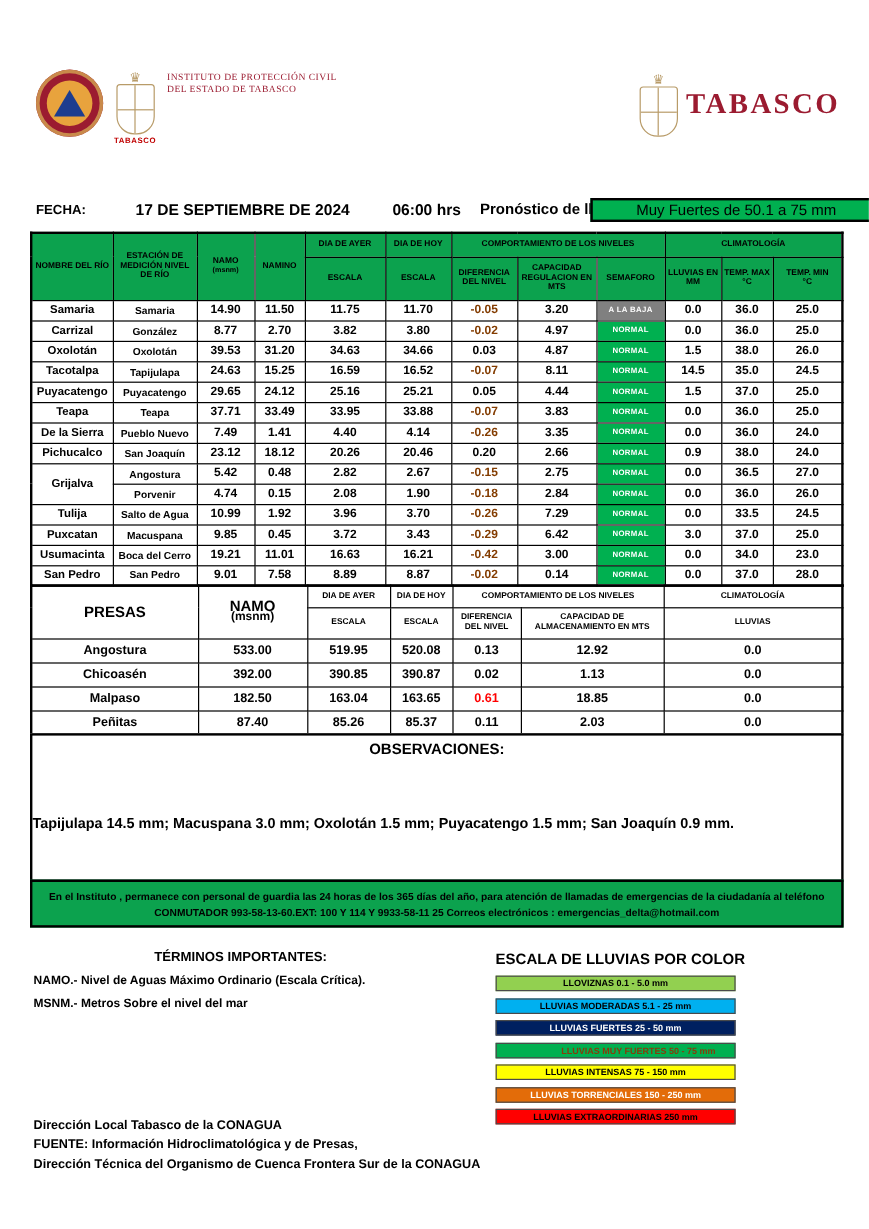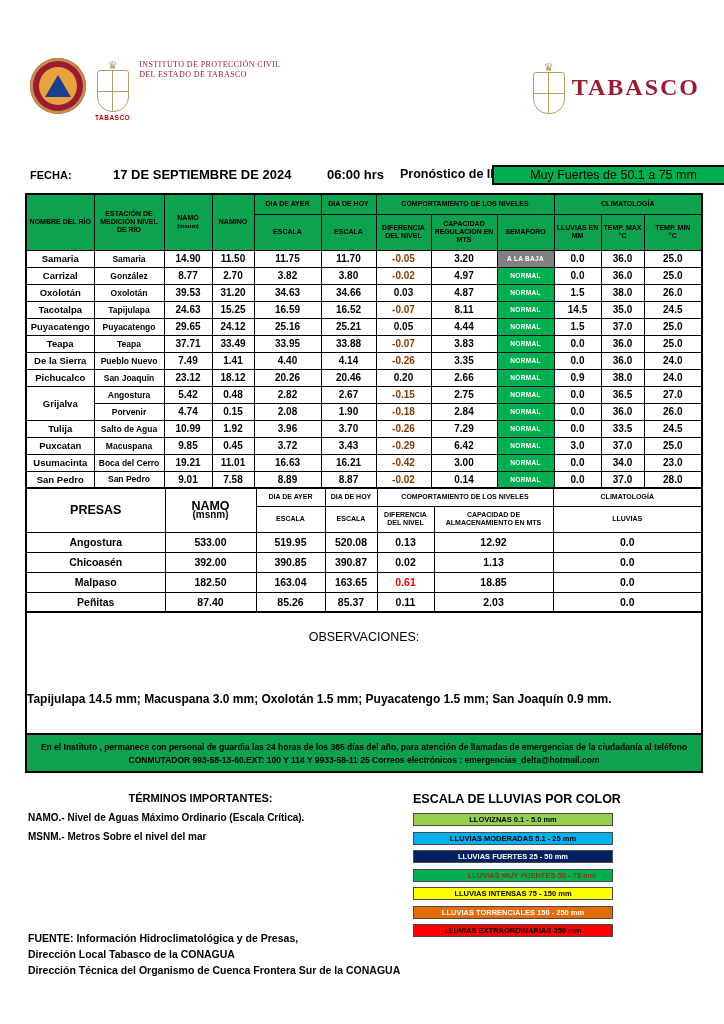--- a/index.html
+++ b/index.html
@@ -52,21 +52,21 @@
   .rivers td.station{font-size:8.5px;}
   .rivers td.sem{color:#fff;font-size:6.5px;letter-spacing:.3px;}
   .sub{font-size:6px;}
   .presas{margin-top:-2px;}
   .presas th{background:#fff;font-size:7px;font-weight:bold;text-align:center;white-space:normal;line-height:8px;}
   .presas thead tr:first-child th{height:18px;}
   .presas thead tr:last-child th{height:26px;}
   .presas th.big{font-size:12.5px;}
   .presas td{height:20px;text-align:center;font-weight:bold;font-size:10.5px;}
   .obs-box{margin-top:-2px;border:2px solid #000;height:124px;background:#fff;}
-  .obs-title{text-align:center;font-weight:normal;font-size:12.5px;padding-top:17px;}
+  .obs-title{text-align:center;font-weight:bold;font-size:12.5px;padding-top:4px;}
   .obs-text{text-align:left;font-weight:bold;font-size:12px;margin-top:48px;}
   .green-bar{margin-top:-2px;border:2px solid #000;height:40px;background:var(--green);text-align:center;
     font-weight:bold;font-size:8.5px;line-height:12.5px;padding-top:6px;color:#000;}
 
   
   .terms{position:absolute;top:792px;left:28px;width:345px;}
   .terms-title{text-align:center;font-weight:bold;font-size:11px;margin-bottom:8px;}
   .term-line{font-weight:bold;font-size:10px;margin-bottom:8px;}
   .legend{position:absolute;top:792px;left:413px;width:200px;}
   .legend-title{font-weight:bold;font-size:12.5px;text-align:center;white-space:nowrap;margin-bottom:7px;}
@@ -455,18 +455,18 @@
         <div class="legend-bar" style="background: rgb(0, 176, 240); color: rgb(0, 0, 0);">LLUVIAS MODERADAS 5.1 - 25 mm</div>
         <div class="legend-bar" style="background: rgb(0, 32, 96); color: rgb(255, 255, 255);">LLUVIAS FUERTES      25 - 50 mm</div>
         <div class="legend-bar" style="background: rgb(0, 176, 80); color: rgb(132, 60, 12); padding-left: 38px;">LLUVIAS MUY FUERTES   50 - 75 mm</div>
         <div class="legend-bar" style="background: rgb(255, 255, 0); color: rgb(0, 0, 0);">LLUVIAS INTENSAS    75 - 150 mm</div>
         <div class="legend-bar" style="background: rgb(227, 108, 9); color: rgb(255, 255, 255);">LLUVIAS TORRENCIALES  150 - 250  mm</div>
         <div class="legend-bar" style="background: rgb(255, 0, 0); color: rgb(0, 0, 0);">LLUVIAS EXTRAORDINARIAS 250  mm</div>
       </div>
   </div>
 
   <div class="fuente" id="fuente-lines">
+      <div>Dirección Local Tabasco de la CONAGUA</div>
       <div>FUENTE: Información Hidroclimatológica y de Presas,</div>
-      <div>Dirección Local Tabasco de la CONAGUA</div>
       <div>Dirección Técnica del Organismo de Cuenca Frontera Sur de la CONAGUA</div>
     </div>
 
 </div>
 
 </body></html>

